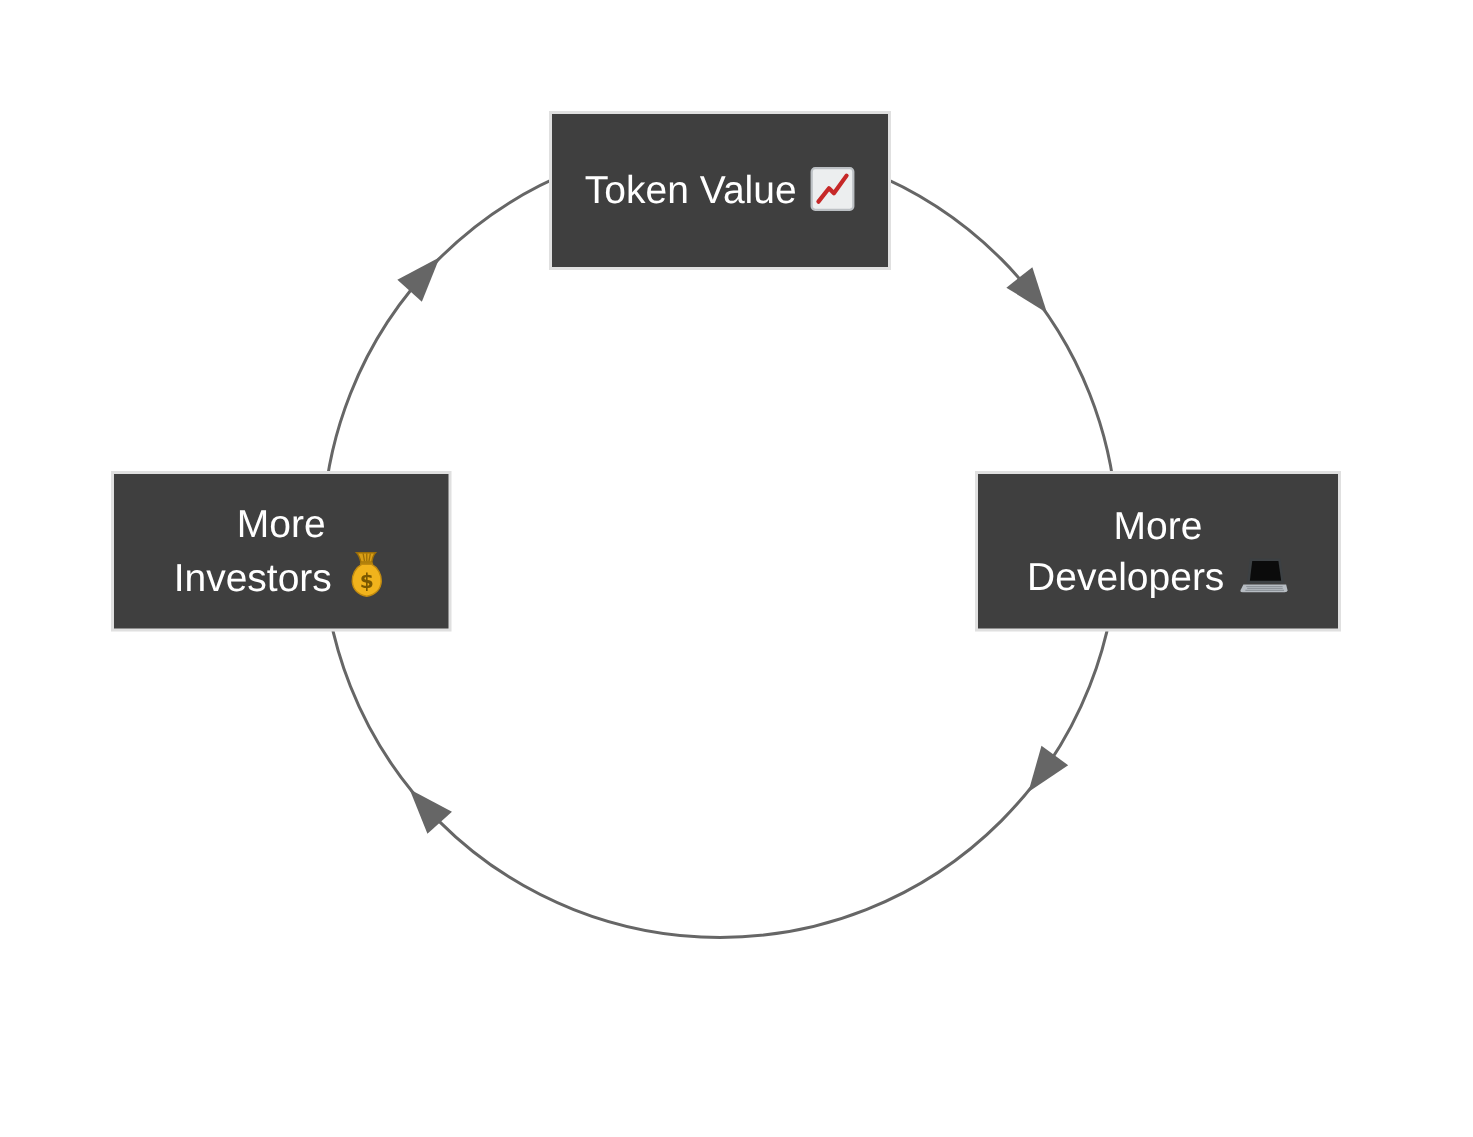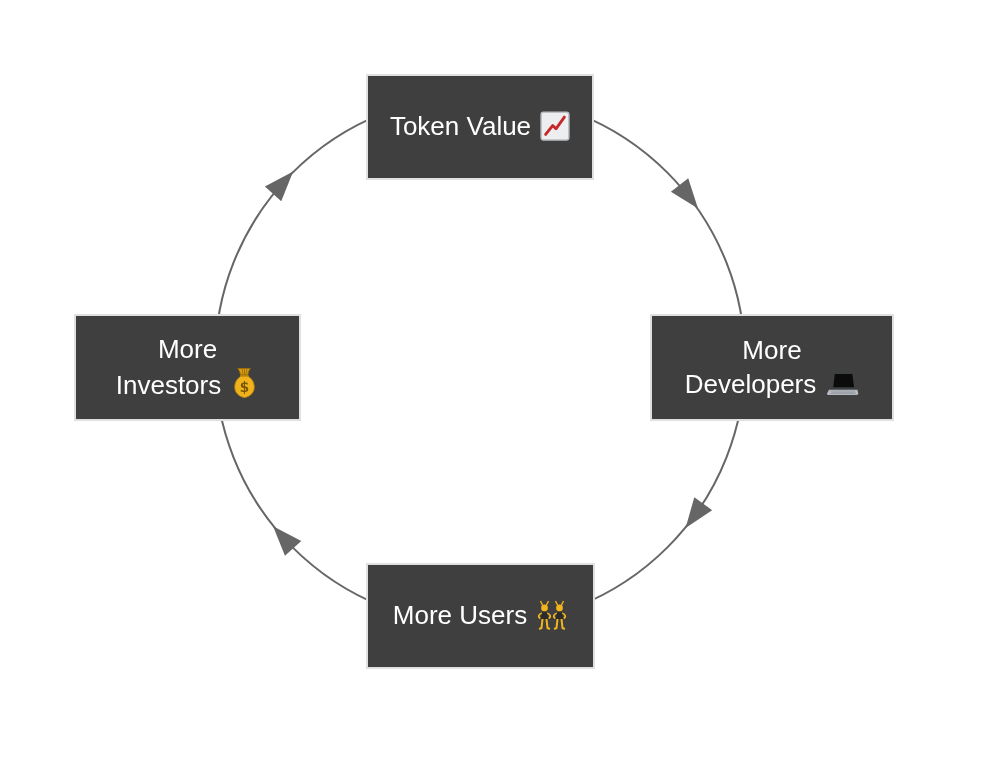--- a/index.html
+++ b/index.html
@@ -74,42 +74,20 @@
         <svg width="34" height="28" viewBox="0 0 36 30">
           <path d="M8.5,1.5 L30.5,1.5 L33,19 L6.5,19 Z" fill="#3c4043"></path>
           <path d="M10.3,3.2 L29,3.2 L31,17.4 L8.6,17.4 Z" fill="#0b0b0b"></path>
           <path d="M4,20 L34.5,20 L35.5,24 Q35.8,25.6 33.5,25.6 L3.5,25.6 Q1.3,25.6 2,24 Z" fill="#b6bcc2"></path>
           <path d="M6,21.4 h26 M6.7,22.8 h25.4 M5.4,24.2 h27.6" stroke="#8f959b" stroke-width="0.8"></path>
         </svg>
       </span>
     </div>
   </div>
 
-  <div class="node node-bottom">
-    <div class="content">
-      <span class="label">More Users</span><span class="icon">
-        <svg width="32" height="30" viewBox="0 0 32 30">
-          <g transform="translate(8.5,15)">
-            <path d="M-2,-10 L-4,-14 M2,-10 L4,-14" stroke="#e6a817" stroke-width="1.6" fill="none"></path>
-            <circle cx="0" cy="-7" r="3.4" fill="#f2b51d"></circle>
-            <path d="M-2,-2 C-6,-1 -7,2 -4,3.5 M2,-2 C6,-1 7,2 4,3.5" stroke="#f2b51d" stroke-width="1.7" fill="none"></path>
-            <path d="M-2.2,-3.2 L2.2,-3.2 L4,4 L-4,4 Z" fill="#2b2b2b"></path>
-            <path d="M-2,4 L-3,13 L-5.4,14 M2,4 L3,13 L5.4,14" stroke="#f2b51d" stroke-width="2" fill="none"></path>
-          </g>
-          <g transform="translate(23.5,15)">
-            <path d="M-2,-10 L-4,-14 M2,-10 L4,-14" stroke="#e6a817" stroke-width="1.6" fill="none"></path>
-            <circle cx="0" cy="-7" r="3.4" fill="#f2b51d"></circle>
-            <path d="M-2,-2 C-6,-1 -7,2 -4,3.5 M2,-2 C6,-1 7,2 4,3.5" stroke="#f2b51d" stroke-width="1.7" fill="none"></path>
-            <path d="M-2.2,-3.2 L2.2,-3.2 L4,4 L-4,4 Z" fill="#2b2b2b"></path>
-            <path d="M-2,4 L-3,13 L-5.4,14 M2,4 L3,13 L5.4,14" stroke="#f2b51d" stroke-width="2" fill="none"></path>
-          </g>
-        </svg>
-      </span>
-    </div>
-  </div>
 
   <div class="node node-left">
     <div class="content">
       <span class="label">More
 Investors</span><span class="icon">
         <svg width="29" height="33" viewBox="0 0 30 34">
           <path d="M11,8 C10,4 9,2.5 8,1.5 L21,1.5 C20,2.5 19,4.5 18.5,8 Z" fill="#d99e15" stroke="#9c6e07" stroke-width="1"></path>
           <path d="M12.5,2 L13.5,7.5 M15,2 L15,7.5 M17.5,2 L16.5,7.5" stroke="#9c6e07" stroke-width="0.9" fill="none"></path>
           <ellipse cx="14.8" cy="9" rx="4.6" ry="1.8" fill="#b07f0a"></ellipse>
           <path d="M11.5,9.5 C3,14 1.5,29 15,31.5 C28.5,29 27,14 18.5,9.5 Z" fill="#f1b31c" stroke="#c08a10" stroke-width="1"></path>

